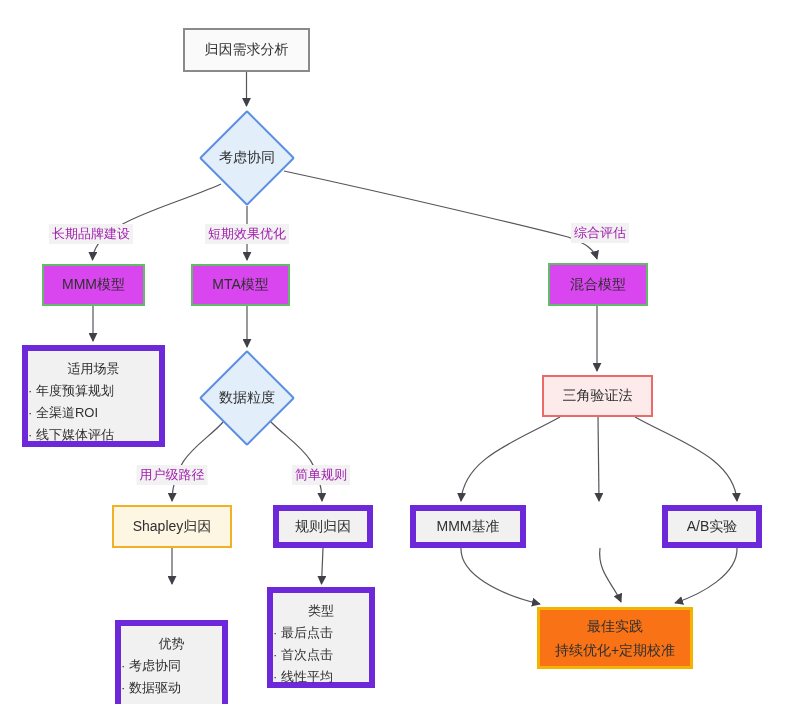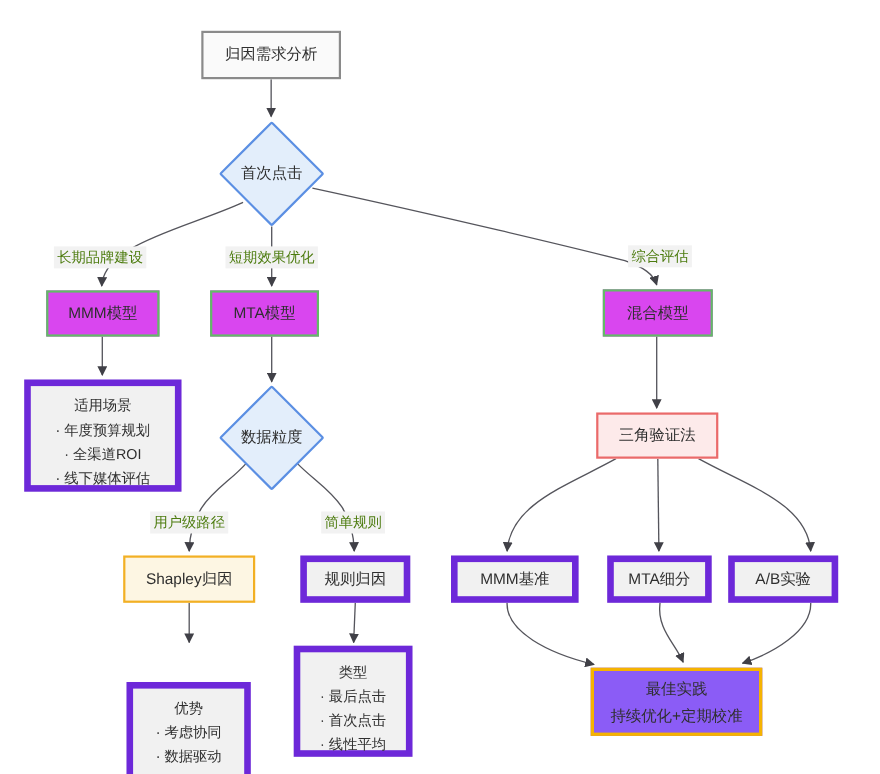--- a/index.html
+++ b/index.html
@@ -12,37 +12,37 @@
   .node {
     position:absolute; box-sizing:border-box;
     display:flex; align-items:center; justify-content:center;
     text-align:center; font-size:14px; color:#2f2f2f;
   }
   .rect-root  { background:#fafafa; border:2px solid #8a8a8a; }
   .rect-green { background:#d946ef; border:2px solid #62bb66; }
   .rect-gray  { background:#f1f1f1; border:6px solid #6d28d9; }
   .rect-red   { background:#fdeaea; border:2px solid #ea6a6a; }
   .rect-yellow{ background:#fdf6e3; border:2px solid #f2b024; }
-  .rect-gold  { background:#8b5cf6; border:3px solid #f5b301; flex-direction:column; line-height:24px; }
+  .rect-gold  { background:#f97316; border:3px solid #f5b301; flex-direction:column; line-height:24px; }
   .list-node  { display:block; font-size:13px; line-height:22px; padding-top:7px; }
   .list-title { text-align:center; }
-  .list-item  { text-align:center; }
+  .list-item  { text-align:left; }
   .diamond { position:absolute; width:96px; height:96px; }
   .diamond-shape {
     position:absolute; left:14px; top:14px; width:68px; height:68px;
     transform:rotate(45deg); background:#e3eefb; border:2px solid #5b8fe3;
     border-radius:2px; box-sizing:border-box;
   }
   .diamond-label {
     position:absolute; left:0; top:0; right:0; bottom:0;
     display:flex; align-items:center; justify-content:center; font-size:14px;
   }
   .edge-label {
     position:absolute; transform:translate(-50%,-50%);
-    background:#f2f2f2; color:#4d7c0f; font-size:13px;
+    background:#f2f2f2; color:#a21caf; font-size:13px;
     padding:1px 3px; white-space:nowrap;
   }
 </style>
 </head>
 <body>
 
 <div class="canvas">
 
   <svg class="edges" width="800" height="704">
     <defs>
@@ -68,21 +68,21 @@
       <path marker-end="url(#arrow)" d="M737 548 C738 574, 702 594, 675 603"></path>
       <path marker-end="url(#arrow)" d="M172 548 L172 584"></path>
       <path marker-end="url(#arrow)" d="M323 548 L321.5 584"></path>
     </g>
   </svg>
 
   <div class="node rect-root" style="left:183px;top:28px;width:127px;height:44px">归因需求分析</div>
 
   <div class="diamond" style="left:199px;top:110px">
     <div class="diamond-shape"></div>
-    <div class="diamond-label">首次点击</div>
+    <div class="diamond-label">考虑协同</div>
   </div>
 
   <div class="node rect-green" style="left:42px;top:264px;width:103px;height:42px">MMM模型</div>
   <div class="node rect-green" style="left:191px;top:264px;width:99px;height:42px">MTA模型</div>
   <div class="node rect-green" style="left:548px;top:263px;width:100px;height:43px">混合模型</div>
 
   <div class="node list-node rect-gray" style="left:22px;top:345px;width:143px;height:102px">
     <div class="list-title">适用场景</div>
     <div class="list-item">· 年度预算规划</div>
     <div class="list-item">· 全渠道ROI</div>
@@ -92,21 +92,20 @@
   <div class="diamond" style="left:199px;top:350px">
     <div class="diamond-shape"></div>
     <div class="diamond-label">数据粒度</div>
   </div>
 
   <div class="node rect-red" style="left:542px;top:375px;width:111px;height:42px">三角验证法</div>
 
   <div class="node rect-yellow" style="left:112px;top:505px;width:120px;height:43px">Shapley归因</div>
   <div class="node rect-gray" style="left:273px;top:505px;width:100px;height:43px">规则归因</div>
   <div class="node rect-gray" style="left:410px;top:505px;width:116px;height:43px">MMM基准</div>
-  <div class="node rect-gray" style="left:552px;top:505px;width:95px;height:43px">MTA细分</div>
   <div class="node rect-gray" style="left:662px;top:505px;width:100px;height:43px">A/B实验</div>
 
   <div class="node list-node rect-gray" style="left:115px;top:620px;width:113px;height:119px">
     <div class="list-title">优势</div>
     <div class="list-item">· 考虑协同</div>
     <div class="list-item">· 数据驱动</div>
   </div>
 
   <div class="node list-node rect-gray" style="left:267px;top:587px;width:108px;height:101px">
     <div class="list-title">类型</div>

